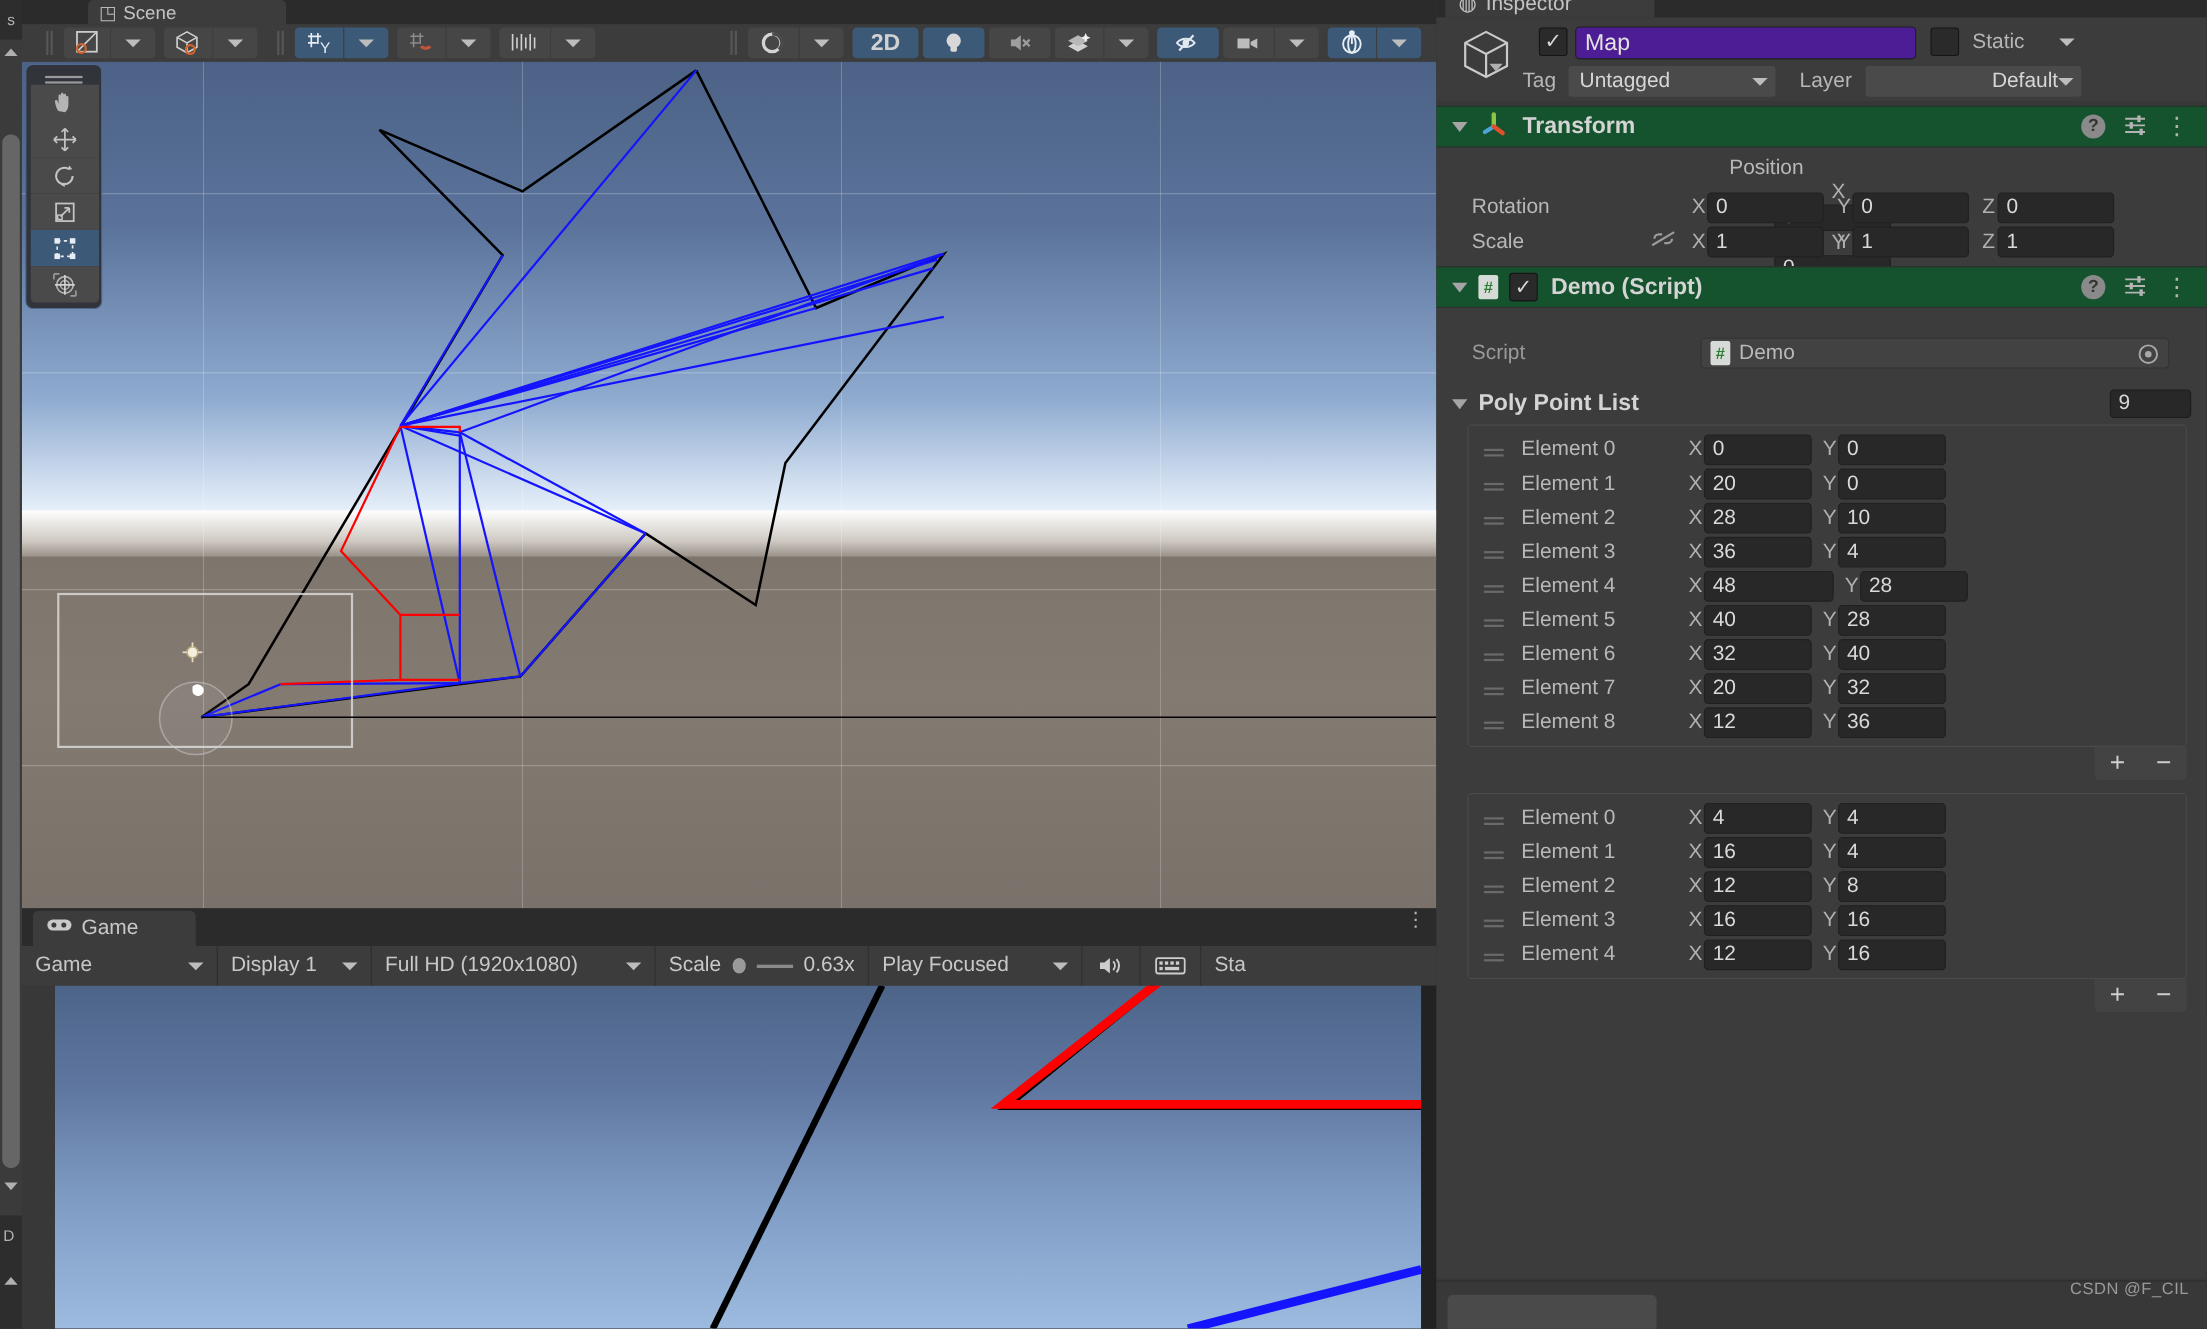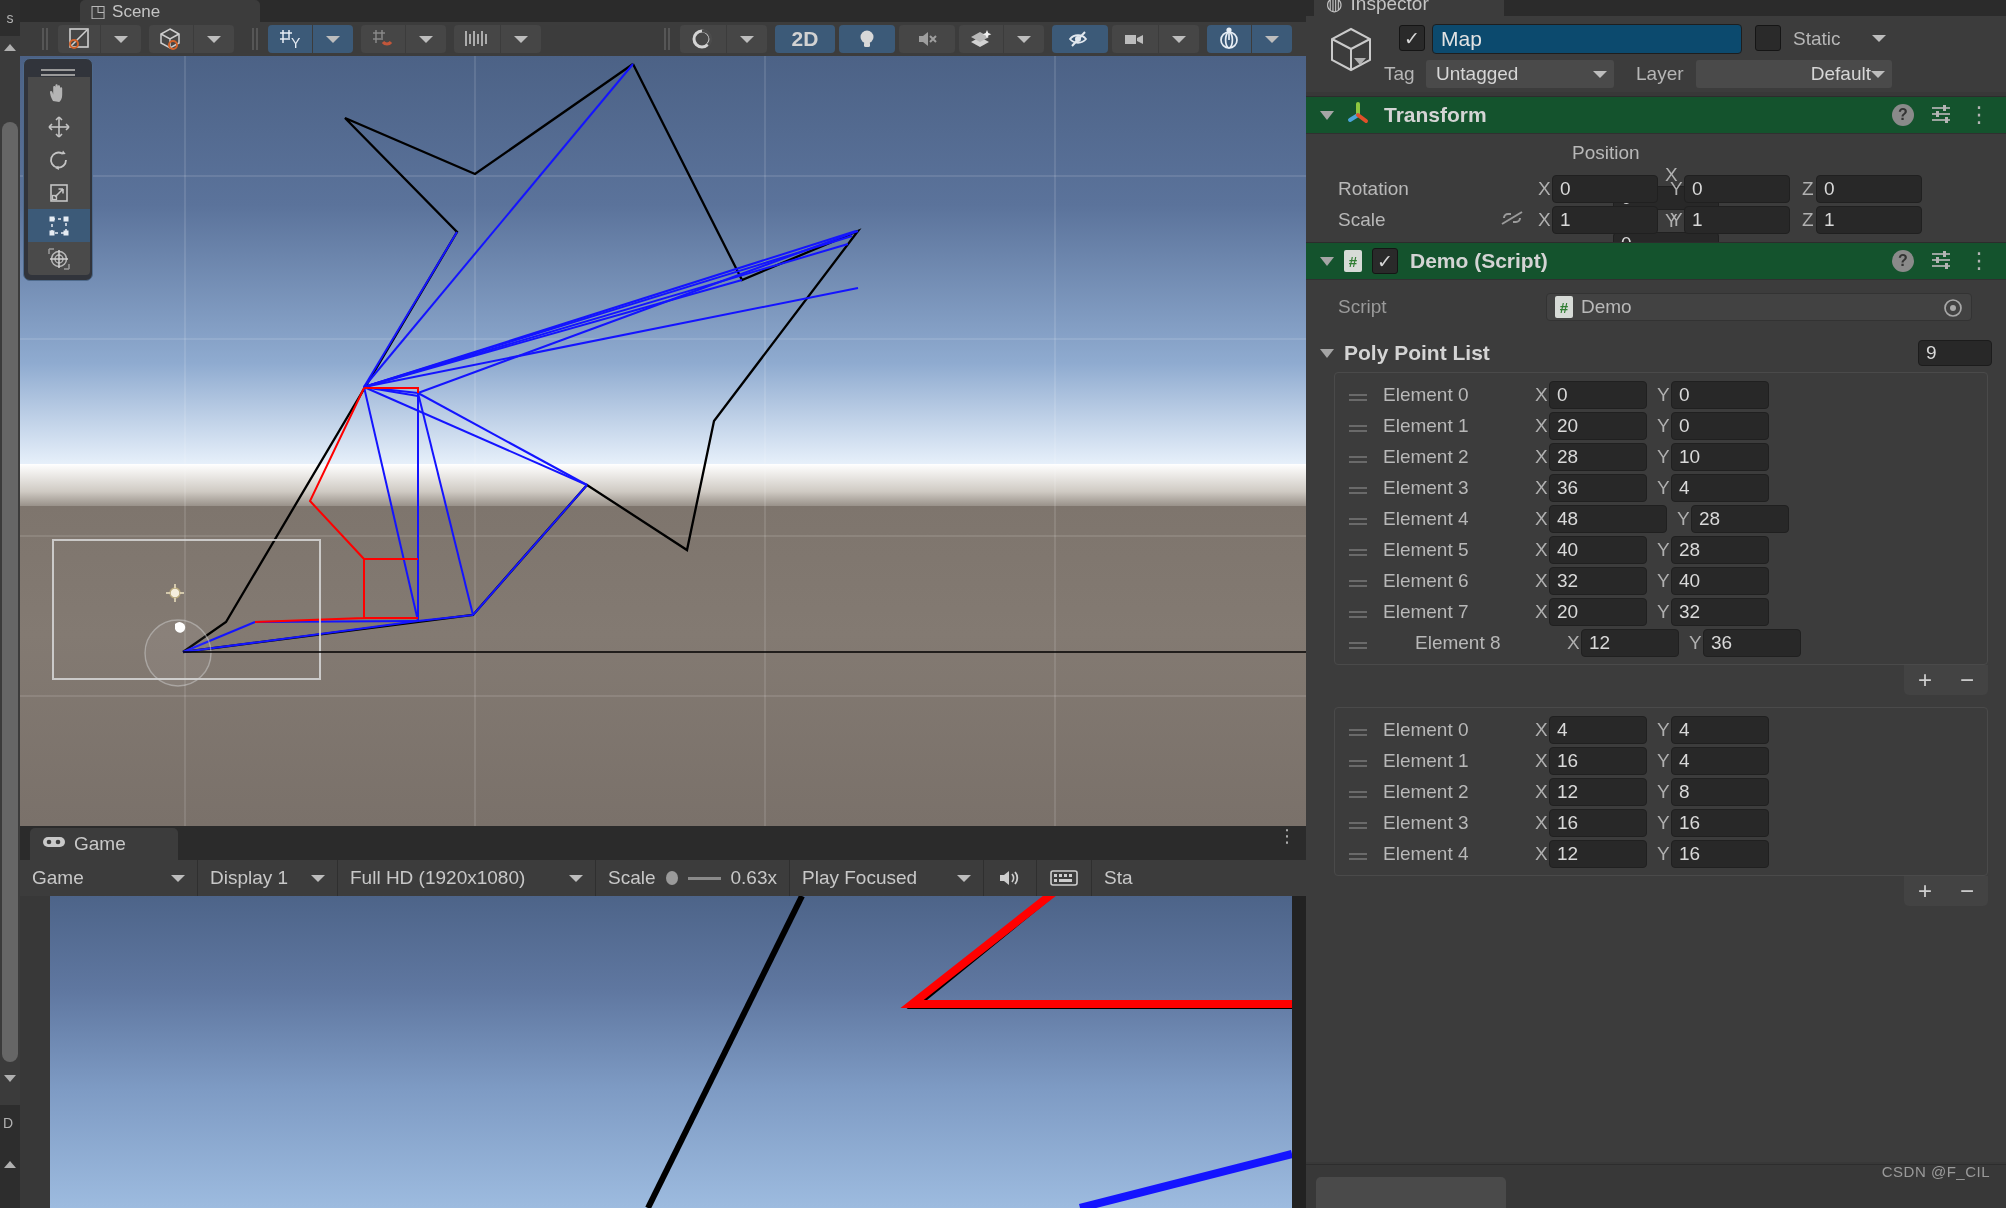--- a/index.html
+++ b/index.html
@@ -98,21 +98,21 @@
   .insp-tab { position:absolute; left:8px; top:-16px; width:190px; height:32px; background:#3c3c3c;
               border-radius:5px 5px 0 0; color:#c4c4c4; font-size:19px; display:flex; align-items:flex-end;
               padding:0 0 1px 12px; gap:8px; overflow:hidden;}
 
   .insp-head { position:absolute; left:0; top:16px; width:100%; height:76px; background:#3c3c3c; }
   .cubeicon { position:absolute; left:18px; top:8px; }
   .cube-caret { position:absolute; left:48px; top:42px; width:0;height:0;
       border-left:6px solid transparent;border-right:6px solid transparent;border-top:7px solid #b0b0b0;}
   .chk { width:26px; height:26px; background:#2a2a2a; border:1px solid #151515; border-radius:3px;
          display:flex; align-items:center; justify-content:center; color:#d6d6d6; font-size:19px; }
-  .namefield { height:30px; background:#0c4a6e; border:1px solid #1e1e1e; border-radius:4px;
+  .namefield { height:30px; background:#4c1d95; border:1px solid #1e1e1e; border-radius:4px;
                color:#e3e3e3; font-size:21px; display:flex; align-items:center; padding:0 8px; }
   .lbl { color:#b6b6b6; font-size:19px; }
   .dropdown { height:28px; background:#4a4a4a; border-radius:3px; color:#d6d6d6; font-size:19px;
               display:flex; align-items:center; justify-content:space-between; padding:0 7px 0 10px; }
 
   .sect { position:absolute; left:0; width:700px; background:#3c3c3c; }
   .sect-head { height:38px; display:flex; align-items:center; background:#14532d;
                border-top:1px solid #2c2c2c; border-bottom:1px solid #303030; }
   .foldcaret { width:0;height:0;border-left:7px solid transparent;border-right:7px solid transparent;
                border-top:9px solid #a5a5a5; margin:0 10px 0 14px; }
@@ -662,21 +662,21 @@
                   <rect x="13" y="2" width="3" height="6"></rect>
                   <rect x="6" y="8" width="3" height="6"></rect>
                   <rect x="15" y="14" width="3" height="6"></rect>
                 </g>
             </svg>
           </span>
           <span style="font-size:22px;line-height:14px;">⋮</span>
         </span>
       </div>
 
-      <div class="scriptrow" style="padding-left:32px;margin-top:10px;">
+      <div class="scriptrow" style="padding-left:32px;margin-top:24px;">
         <span class="rowlbl" style="color:#9a9a9a;width:208px;">Script</span>
         <span class="scriptfield" style="width:426px;justify-content:flex-start;position:relative;">
           <span class="csico">#</span>
           <span>Demo</span>
           <span style="position:absolute;right:8px;top:4px;">
             <svg width="20" height="20" viewBox="0 0 20 20">
               <circle cx="10" cy="10" r="8" fill="none" stroke="#a8a8a8" stroke-width="1.7"></circle>
               <circle cx="10" cy="10" r="3" fill="#a8a8a8"></circle>
             </svg>
           </span>
@@ -749,21 +749,21 @@
           <div class="row" style="padding-left:14px;">
             <span class="ghandle" style="margin-right:16px;"></span>
             <span class="rowlbl" style="width:152px;">Element 7</span>
             <span class="axis">X</span>
             <span class="field" style="width:98px;margin-right:10px;">20</span>
             <span class="axis">Y</span>
             <span class="field" style="width:98px;">32</span>
           </div>
           <div class="row" style="padding-left:14px;">
             <span class="ghandle" style="margin-right:16px;"></span>
-            <span class="rowlbl" style="width:152px;margin-left:32px;">Element 8</span>
+            <span class="rowlbl" style="width:152px;">Element 8</span>
             <span class="axis">X</span>
             <span class="field" style="width:98px;margin-right:10px;">12</span>
             <span class="axis">Y</span>
             <span class="field" style="width:98px;">36</span>
           </div>
         </div>
         <div style="display:flex;justify-content:flex-end;padding-right:18px;">
           <div class="pm">
             <span>+</span>
             <span>−</span>

